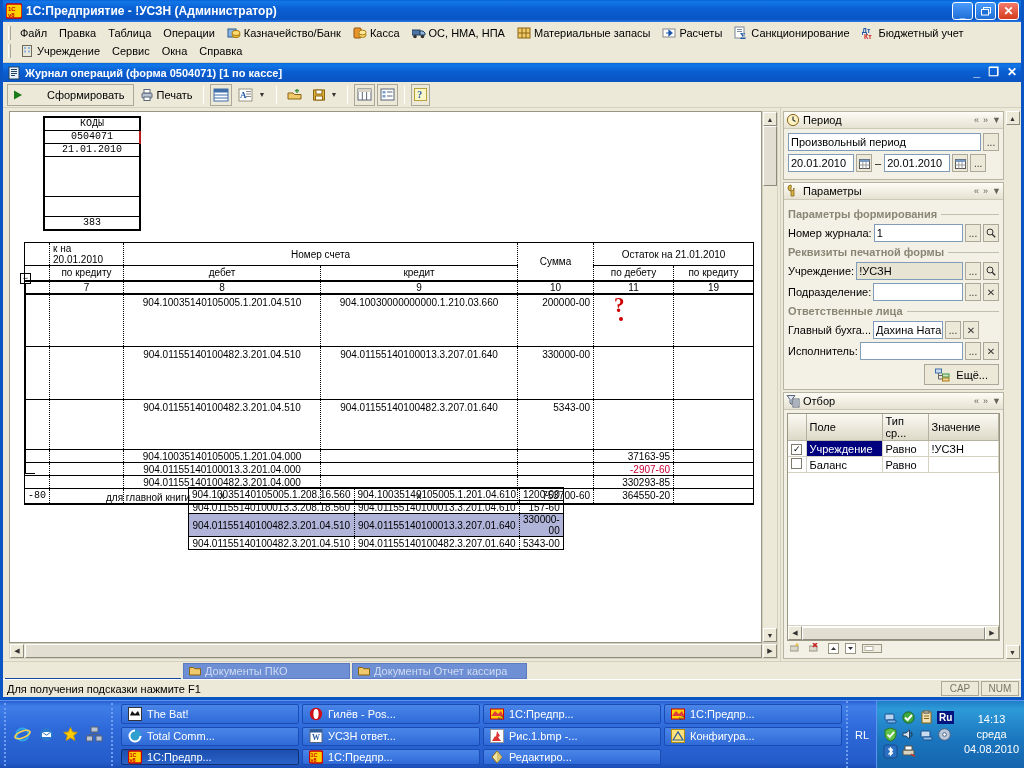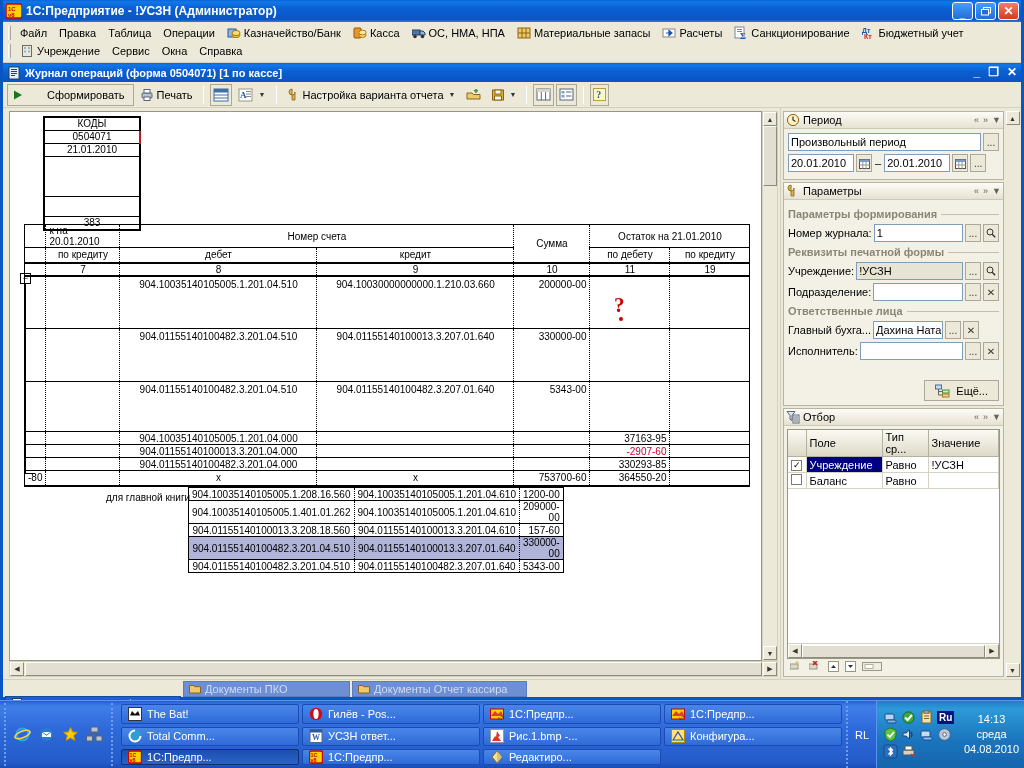--- a/index.html
+++ b/index.html
@@ -120,21 +120,21 @@
     position:absolute;width:11px;height:11px;border:1px solid #000;background:#fff;
     font-size:9px;line-height:9px;text-align:center;color:#000;
   }
   .grpline{position:absolute;border-left:1px solid #000;}
   .grpfoot{position:absolute;border-bottom:1px solid #000;}
 
   table.rep{border-collapse:collapse;font-size:10px;}
   table.rep td{padding:0 3px;vertical-align:middle;}
   .bt{border-top:1px solid #000;}
   .bb{border-bottom:1px solid #000;}
-  .bl{border-left:1px solid #000;}
+  .bl{border-left:1px solid #000;font-family:Liberation Mono, monospace;}
   .br{border-right:1px solid #000;}
   .bdot{border-right:1px dotted #000;}
   .ctr{text-align:center;}
   .rt{text-align:right;}
   .neg{color:#cc0033;}
   .selrow td{background:#b0b4d8;}
 
   .qmark{
     position:absolute;color:#cc0000;font-weight:bold;font-size:21px;
     font-family:"Liberation Serif",serif;line-height:1;
@@ -467,29 +467,20 @@
                 <line x1="8" y1="3.5" x2="13" y2="3.5" stroke="#888"></line>
                 <line x1="8" y1="6" x2="13" y2="6" stroke="#888"></line>
                 <line x1="8" y1="8.5" x2="13" y2="8.5" stroke="#888"></line>
               </svg>
           </span>
           <span class="caret">▼</span>
         </div>
         <div class="tb-sep"></div>
         <div class="tb-btn">
           <span>
-            <svg width="13" height="14" viewBox="0 0 13 14">
-                <path d="M5 1a3 3 0 1 0 3 3v8h-3V4a3 3 0 0 0 0-3z" fill="#d7b44a" stroke="#8a6410" stroke-width=".8"></path>
-              </svg>
-          </span>
-          <span>Настройка варианта отчета</span>
-          <span class="caret">▼</span>
-        </div>
-        <div class="tb-btn">
-          <span>
             <svg width="15" height="14" viewBox="0 0 15 14">
                 <path d="M1 11V5h5l1.5 1.5H14V11z" fill="#f0c96a" stroke="#8a6410"></path>
                 <path d="M10 5V1.5M10 1.5 8.2 3.3M10 1.5l1.8 1.8" stroke="#3f8f3f" stroke-width="1.4" fill="none"></path>
               </svg>
           </span>
         </div>
         <div class="tb-btn">
           <span>
             <svg width="14" height="14" viewBox="0 0 14 14">
                 <rect x="1.5" y="2" width="11" height="10" fill="#e0b33a" stroke="#8a6410"></rect>
@@ -562,21 +553,21 @@
                   <tr>
                         <td class="bb bl br ctr" style="height:20px;border-left:2px solid #000;border-right:2px solid #000;border-bottom:1px solid #000;"></td>
                       </tr>
                   <tr>
                         <td class="bl br ctr" style="height:14px;border-left:2px solid #000;border-right:2px solid #000;border-bottom:2px solid #000;">383</td>
                       </tr>
                 </tbody>
                   </table>
               </div>
 
-              <div class="sheet" style="left:14px;top:112px;">
+              <div class="sheet" style="left:14px;top:130px;">
                 <table class="rep">
 
                   <tbody>
                       <tr>
                     <td class="bt bb bl bdot" style="width:18px;height:15px;"></td>
                     <td class="bt bb bdot" style="width:74px;">к на 20.01.2010</td>
                     <td class="bt bb bdot ctr" colspan="2" style="width:394px;">Номер счета</td>
                     <td class="bt bb bdot ctr" rowspan="2" style="width:76px;">Сумма</td>
                     <td class="bt bb br ctr" colspan="2" style="width:160px;">Остаток на 21.01.2010</td>
                   </tr>
@@ -673,25 +664,20 @@
               <div style="position:absolute;left:609px;top:205px;width:4px;height:4px;background:#cc0000;border-radius:50%;"></div>
 
               <div class="sheet" style="left:96px;top:375px;">
                 <span style="position:absolute;left:0;top:5px;white-space:nowrap;">для главной книги</span>
                 <table class="rep" style="position:absolute;left:82px;top:0;border:1px solid #000;">
                   <tbody>
                       <tr>
                     <td class="bb bdot ctr" style="width:193px;height:13px;">904.10035140105005.1.208.16.560</td>
                     <td class="bb bdot ctr" style="width:193px;">904.10035140105005.1.201.04.610</td>
                     <td class="bb rt" style="width:84px;">1200-00</td>
-                  </tr>
-                  <tr>
-                    <td class="bb bdot ctr" style="height:13px;">904.10035140105005.1.401.01.262</td>
-                    <td class="bb bdot ctr">904.10035140105005.1.201.04.610</td>
-                    <td class="bb rt">209000-00</td>
                   </tr>
                   <tr>
                     <td class="bb bdot ctr" style="height:13px;">904.01155140100013.3.208.18.560</td>
                     <td class="bb bdot ctr">904.01155140100013.3.201.04.610</td>
                     <td class="bb rt">157-60</td>
                   </tr>
                   <tr class="selrow">
                     <td class="bdot ctr" style="height:13px;border-top:1px solid #000;border-bottom:1px solid #000;">904.01155140100482.3.201.04.510</td>
                     <td class="bdot ctr" style="border-top:1px solid #000;border-bottom:1px solid #000;">904.01155140100013.3.207.01.640</td>
                     <td class="rt" style="border-top:1px solid #000;border-bottom:1px solid #000;">330000-00</td>
@@ -827,21 +813,21 @@
                 <div class="tinput" style="flex:0 0 70px;">Дахина Ната..</div>
                 <div class="sqbtn">...</div>
                 <div class="sqbtn">✕</div>
               </div>
               <div class="fieldrow">
                 <span class="flabel">Исполнитель:</span>
                 <div class="tinput"></div>
                 <div class="sqbtn">...</div>
                 <div class="sqbtn">✕</div>
               </div>
-              <div style="display:flex;justify-content:flex-end;margin-top:20px;">
+              <div style="display:flex;justify-content:flex-end;margin-top:4px;">
                 <div class="btn-more">
                   <span>
                     <svg width="15" height="14" viewBox="0 0 15 14">
                         <rect x="0.5" y="1" width="6" height="4" fill="#c9dcf0" stroke="#3f6fa8"></rect>
                         <rect x="7.5" y="6" width="6.5" height="3" fill="#cfe8c0" stroke="#3f8f3f"></rect>
                         <rect x="7.5" y="10" width="6.5" height="3" fill="#f0d6a0" stroke="#a87a10"></rect>
                         <path d="M3.5 5v6h4M3.5 7.5h4" stroke="#666" fill="none"></path>
                       </svg>
                   </span>
                   <span>Ещё...</span>
@@ -968,20 +954,25 @@
         <div class="wintab" style="width:175px;">
           <span class="wt-icon">
             <svg width="12" height="12" viewBox="0 0 12 12">
                 <path d="M0.5 10V2.5h4l1.2 1.2H11.5V10z" fill="#f0c96a" stroke="#8a6410"></path>
               </svg>
           </span>
           <span>Документы Отчет кассира</span>
         </div>
       </div>
 
+      <div class="statusbar">
+        <span class="sb-text">Для получения подсказки нажмите F1</span>
+        <span class="sb-cell">CAP</span>
+        <span class="sb-cell">NUM</span>
+      </div>
 
     </div>
   </div>
 </div>
 
 <div id="taskbar">
 
   <div class="qlaunch">
     <span>
       <svg width="17" height="17" viewBox="0 0 17 17">

